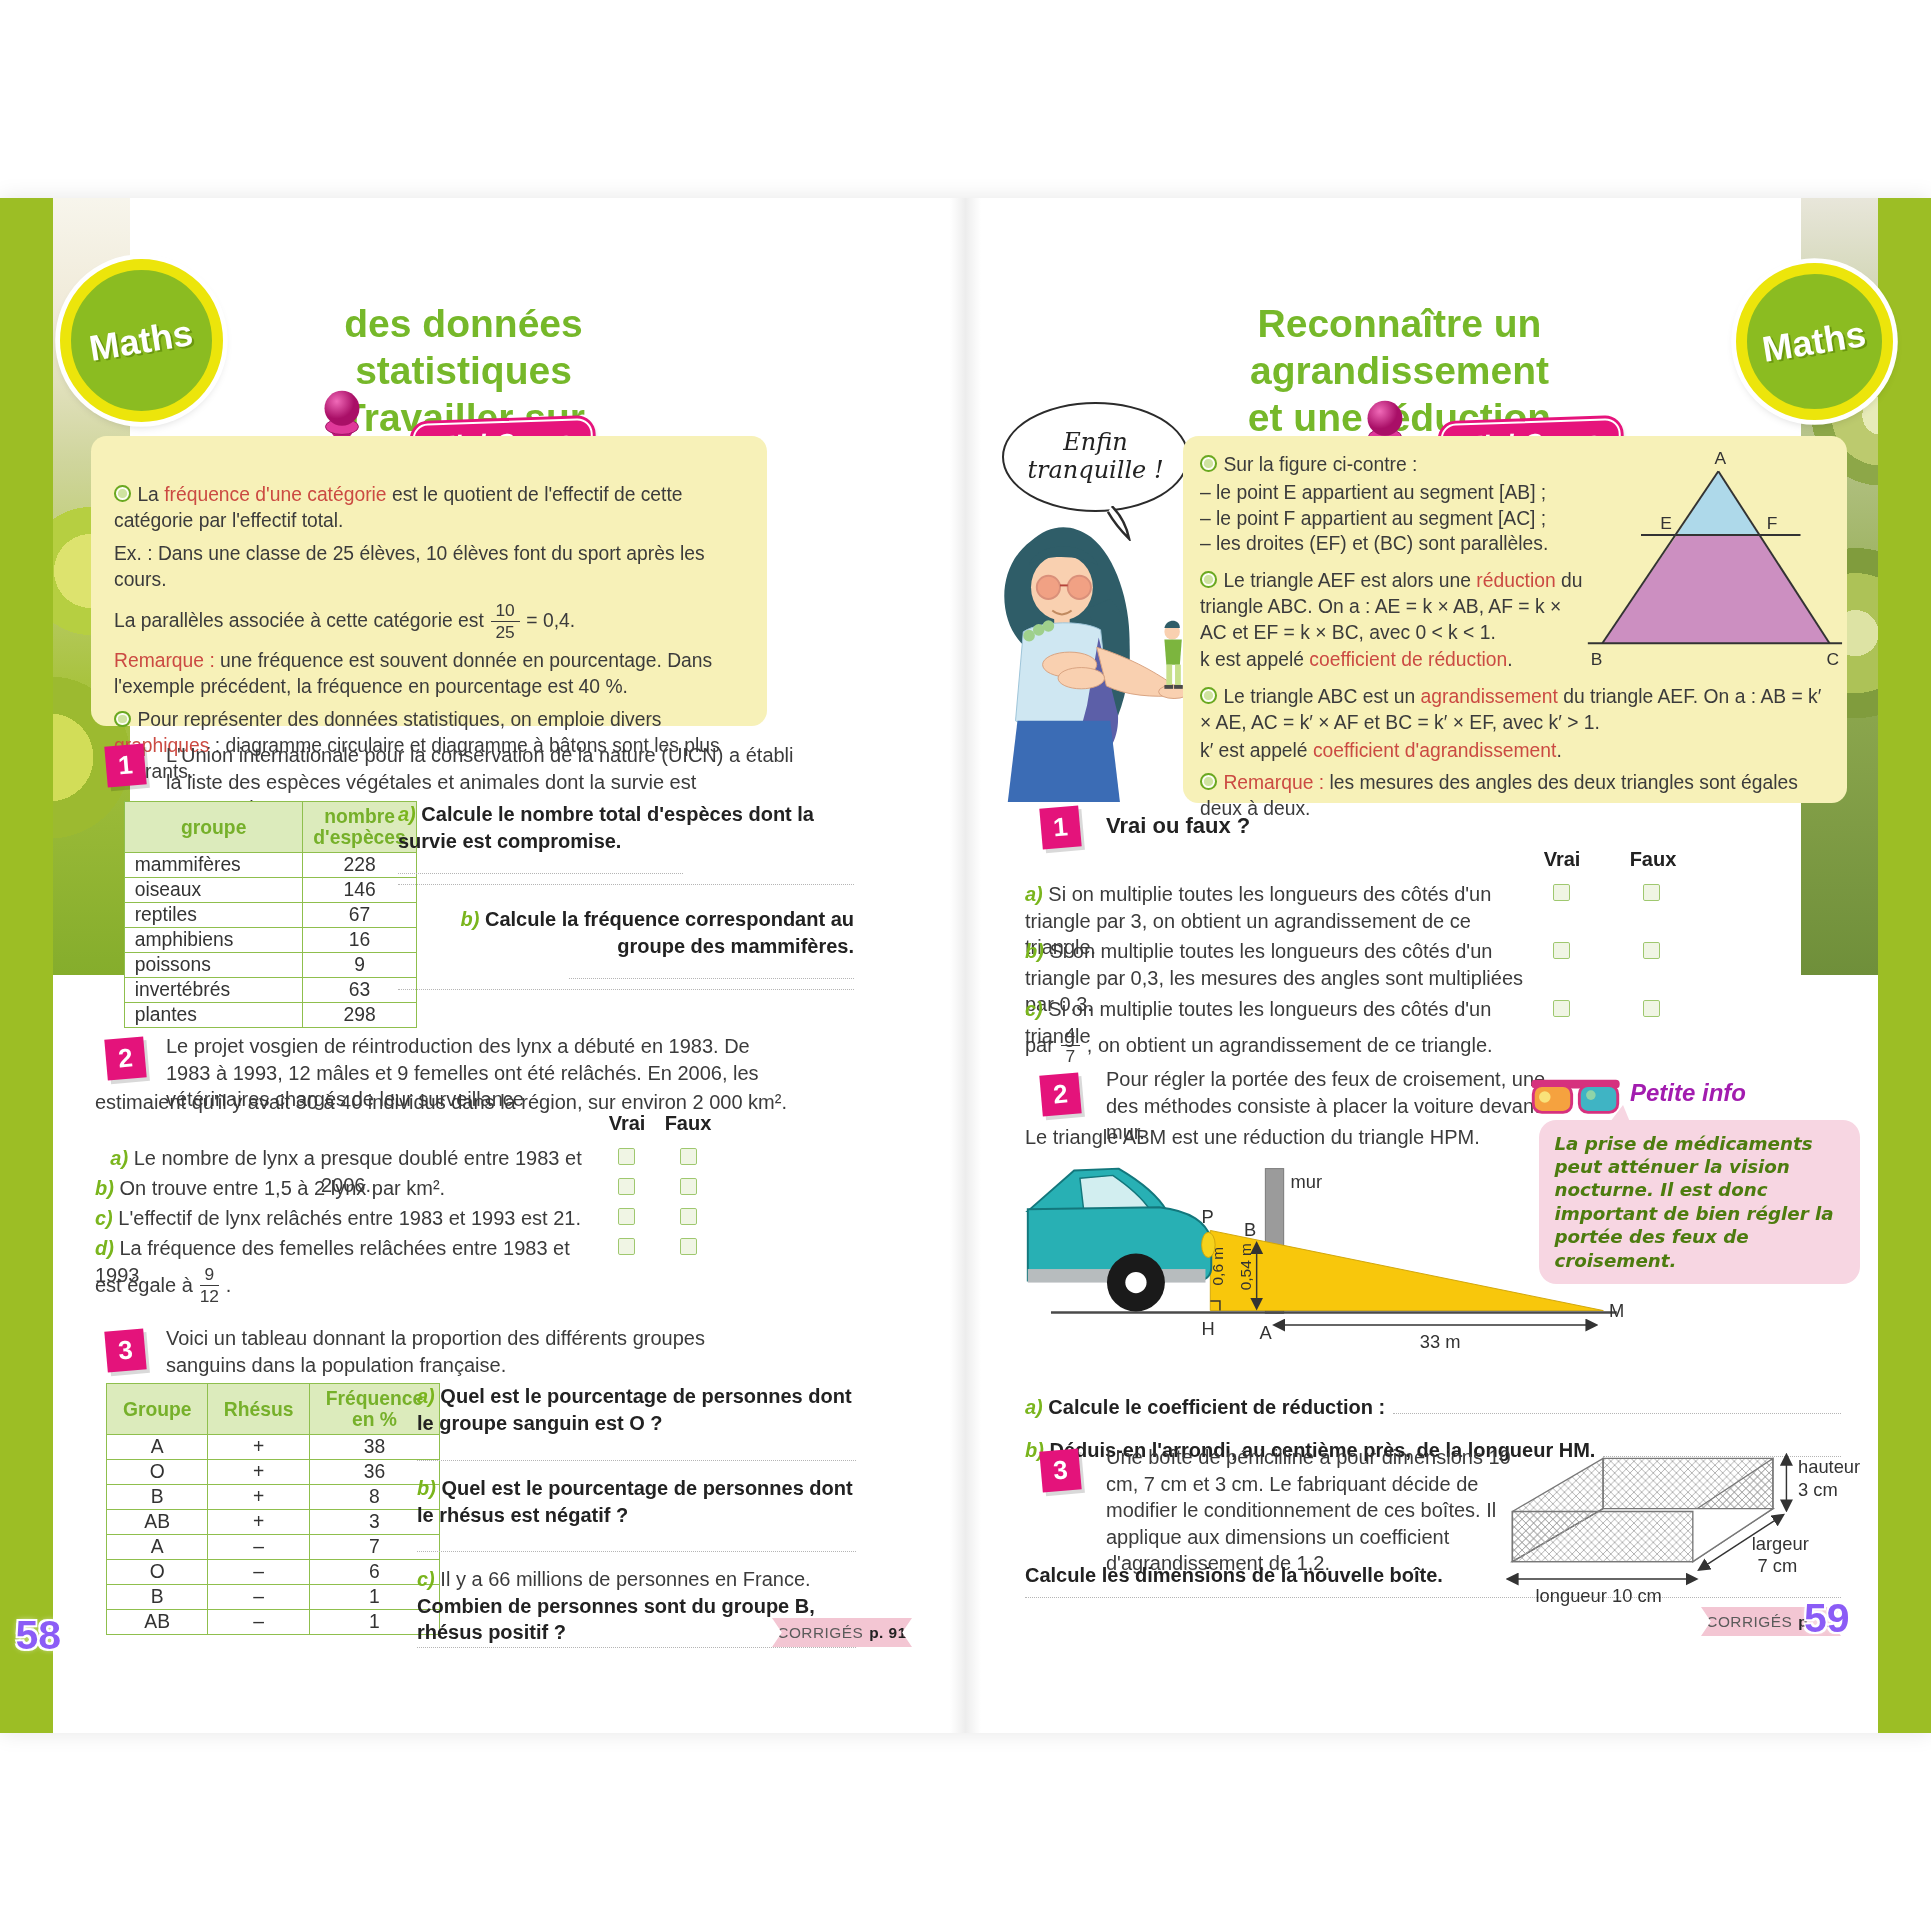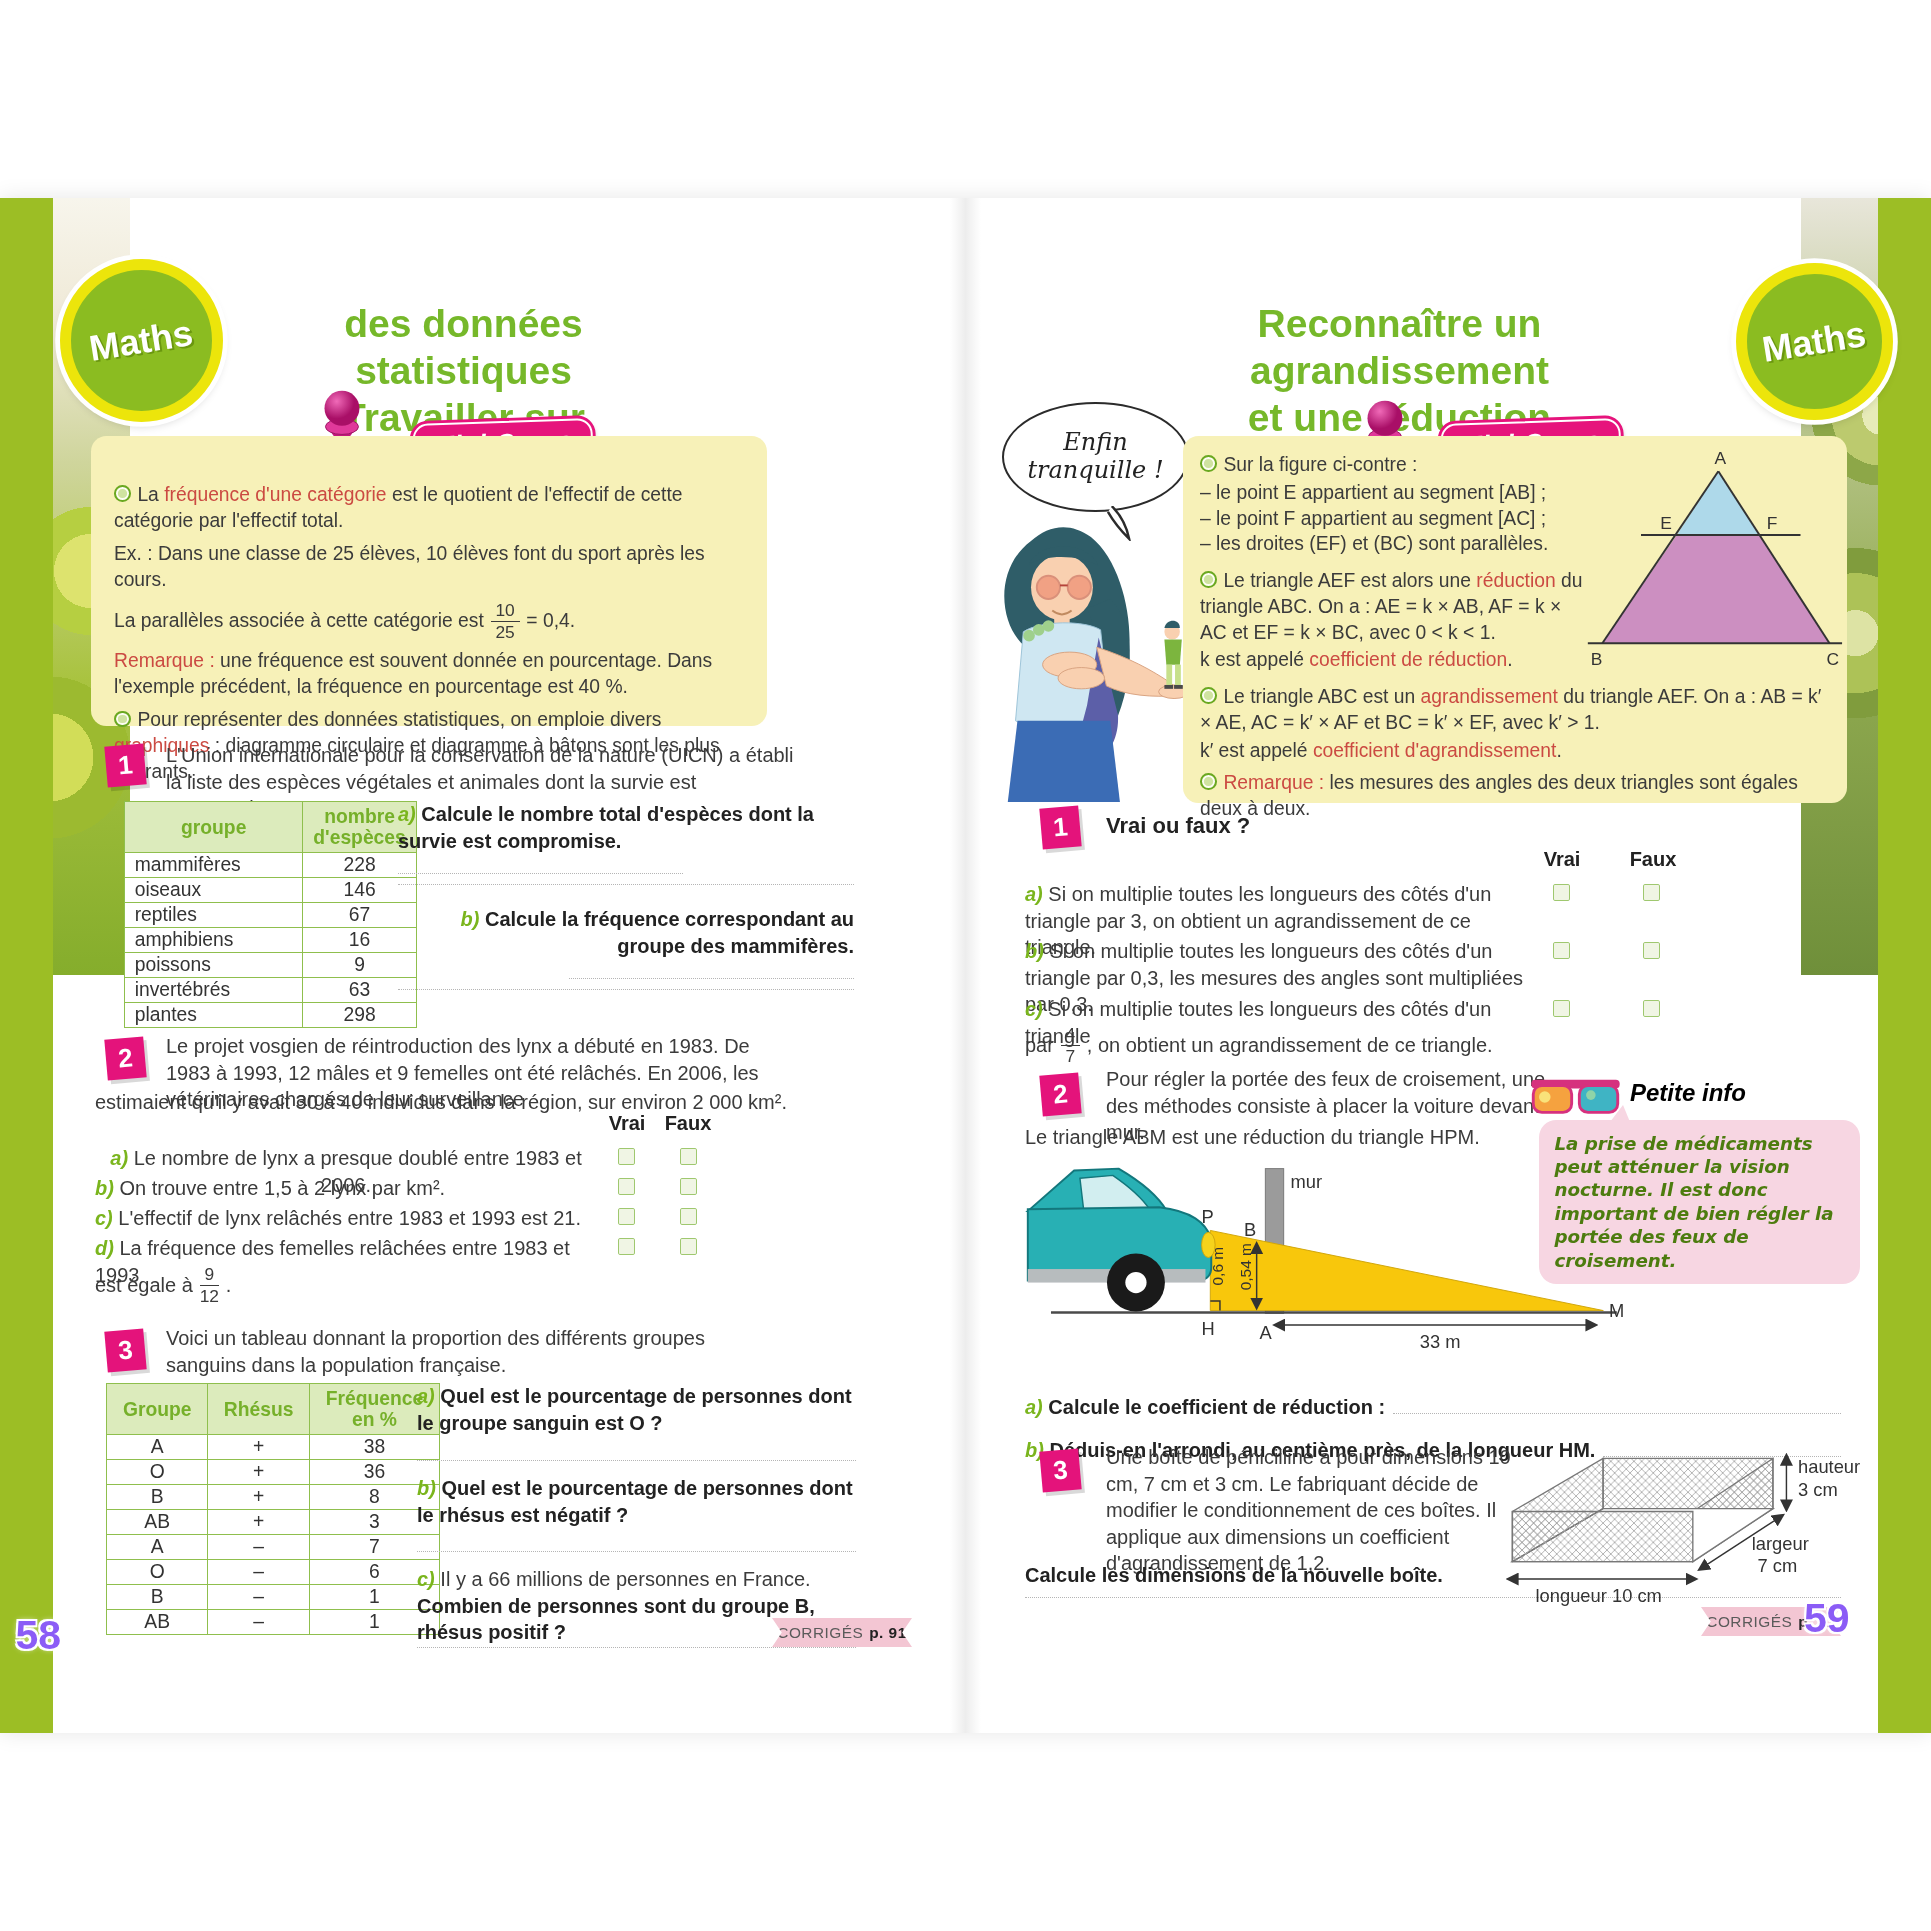--- a/index.html
+++ b/index.html
@@ -66,21 +66,21 @@
   table.gt{border-collapse:collapse;background:#fff;}
   table.gt th{background:#dcebbc;color:#76b02a;font-weight:bold;font-size:19.3px;text-align:center;
       border:1.5px solid #8fbf4d;padding:3.9px 7.7px;line-height:1.1;}
   table.gt td{border:1.5px solid #8fbf4d;font-size:19.3px;color:#333;padding:1px 9.7px;text-align:center;}
   table.gt td.l{text-align:left;}
   
   .bubble{border:2.4px solid #2b2b2b;border-radius:50%;background:#fff;display:flex;
       align-items:center;justify-content:center;text-align:center;
       font-family:"DejaVu Serif",serif;font-style:italic;font-size:24px;color:#222;line-height:1.15;}
   
-  .pinfo-title{color:#000000;font-weight:bold;font-size:24px;font-style:italic;
+  .pinfo-title{color:#a21caf;font-weight:bold;font-size:24px;font-style:italic;
       text-shadow:-1.9px -1.9px 0 #fff,1.9px -1.9px 0 #fff,-1.9px 1.9px 0 #fff,1.9px 1.9px 0 #fff;}
   .pinfo-box{background:#f7d6e2;border-radius:17.4px;padding:11.6px 15.4px;
       font-size:18.3px;line-height:1.28;color:#4d7c0f;font-weight:bold;font-style:italic;
       font-family:"DejaVu Sans",sans-serif;}
   .pinfo-tail{position:absolute;width:0;height:0;border-left:13.5px solid transparent;
       border-right:7.7px solid transparent;border-bottom:17.4px solid #f7d6e2;}
   
   .ribbon{background:#f3c6d3;display:flex;align-items:center;justify-content:center;
       font-size:15.4px;letter-spacing:0.5px;color:#5a5a5a;
       clip-path:polygon(0 0,100% 0,93% 50%,100% 100%,0 100%,7% 50%);}

